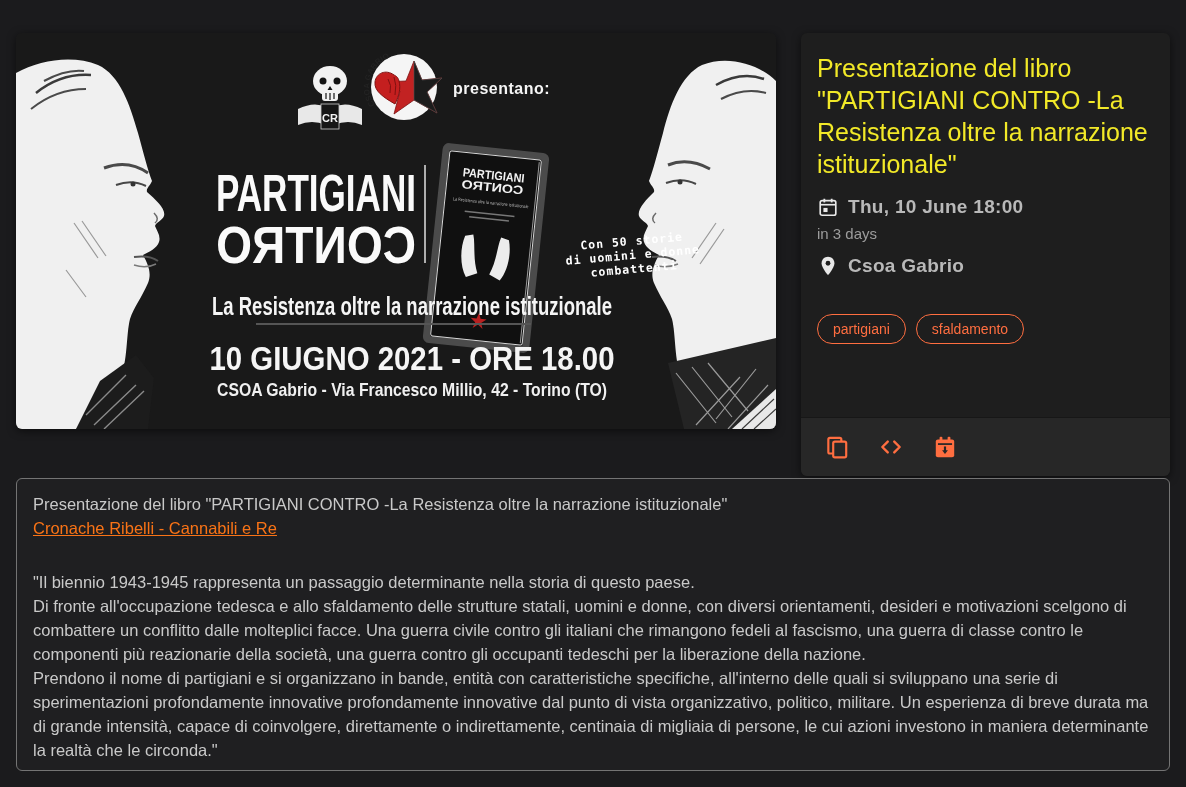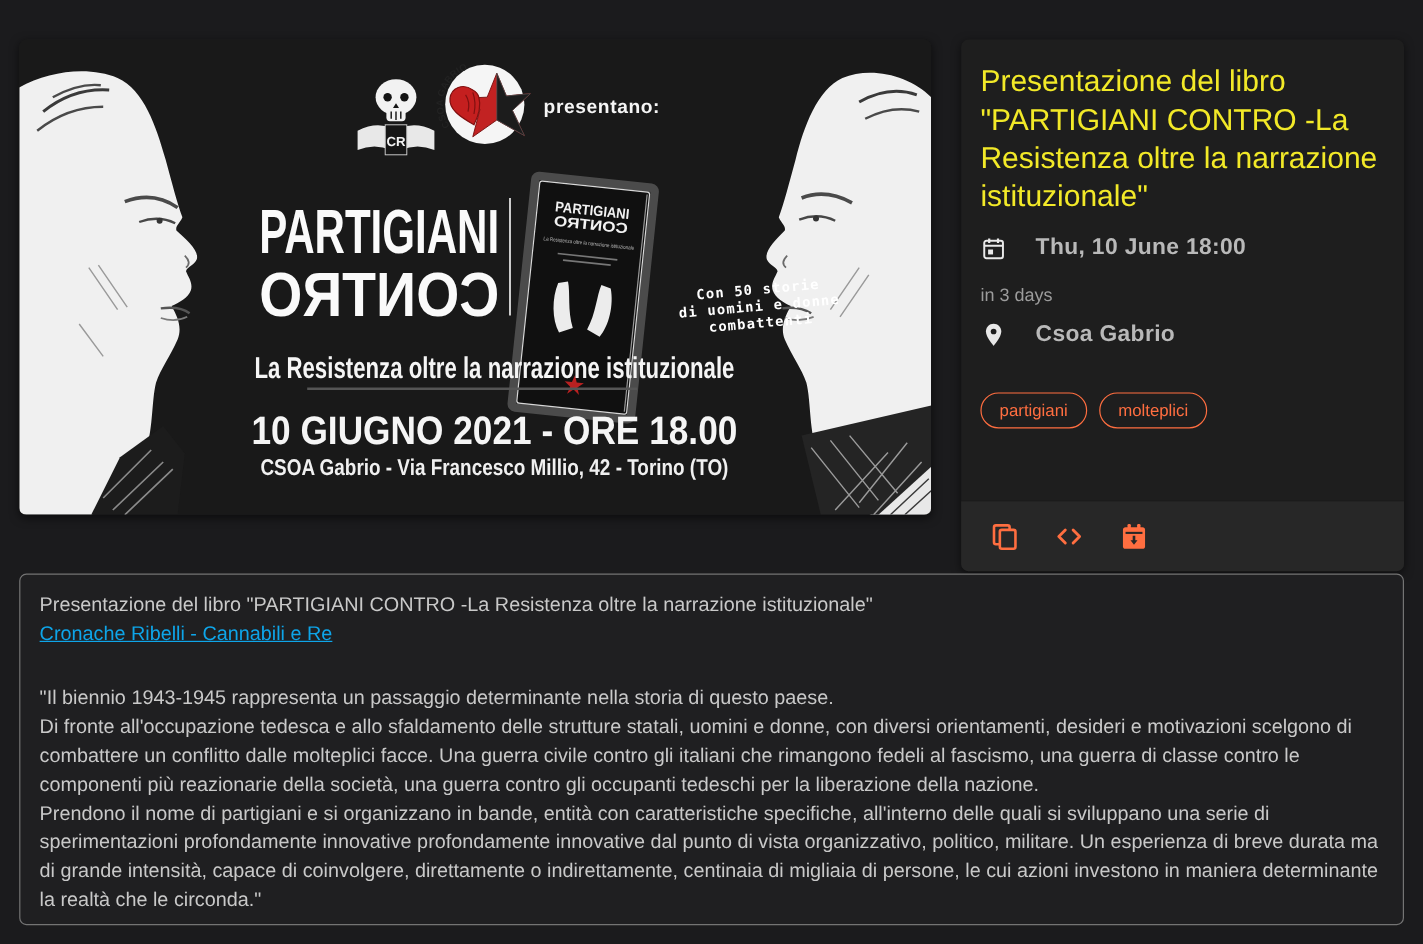--- a/index.html
+++ b/index.html
@@ -6,37 +6,37 @@
   .page{position:relative;width:1186px;height:787px;background:#1b1b1d;overflow:hidden;
         font-family:"Liberation Sans",sans-serif;}
   .card{position:absolute;background:#1e1e1e;border-radius:6px;box-shadow:0 2px 8px rgba(0,0,0,.55);}
   
   .poster-card{left:16px;top:33px;width:760px;height:396px;overflow:hidden;cursor:pointer;}
   .poster-card svg{display:block;}
   
   .event-card{left:801px;top:33px;width:369px;height:443px;}
   .event-card .inner{padding:19px 16px 0 16px;}
   .event-title{margin:0;color:#f2e928;font-size:25px;line-height:1.28;font-weight:400;}
-  .meta-row{display:flex;align-items:center;gap:24px;margin-top:16px;}
+  .meta-row{display:flex;align-items:center;gap:9px;margin-top:16px;}
   .meta-row.loc{margin-top:13px;}
   .meta-main{color:#b9b9b9;font-size:19px;font-weight:700;letter-spacing:.3px;}
-  .meta-sub{color:#9c9c9c;font-size:15px;margin-top:20px;}
+  .meta-sub{color:#9c9c9c;font-size:15px;margin-top:7px;}
   .tags{display:flex;gap:10px;margin-top:37px;}
   .chip{border:1px solid #ff6e40;color:#ff6e40;font-size:14px;line-height:28px;height:30px;
         padding:0 15px;border-radius:15px;box-sizing:border-box;cursor:pointer;background:transparent;}
   .actions{position:absolute;left:0;right:0;bottom:0;height:58px;background:#272727;
            border-top:1px solid #171717;border-radius:0 0 6px 6px;display:flex;align-items:center;
            padding-left:23px;gap:28px;}
   .icon-btn{width:26px;height:26px;cursor:pointer;display:flex;align-items:center;justify-content:center;}
   
   .desc-card{left:16px;top:478px;width:1154px;height:293px;background:#1f1f21;
              border:1px solid #747474;border-radius:6px;box-sizing:border-box;box-shadow:none;}
   .desc-inner{padding:13px 16px;color:#c9c9c9;font-size:16.5px;line-height:24px;}
   .desc-intro{margin:0;}
-  .desc-link{color:#0ea5e9;text-decoration:underline;cursor:pointer;}
+  .desc-link{color:#f97316;text-decoration:underline;cursor:pointer;}
   .desc-body{margin:30px 0 0 0;white-space:pre-line;}
 </style>
 </head>
 <body>
 
 <div class="page">
 
   <div class="card poster-card">
     <svg width="760" height="396" viewBox="0 0 760 396">
       <rect x="0" y="0" width="760" height="396" fill="#191919"></rect>
@@ -163,21 +163,21 @@
       <div class="meta-row loc">
         <svg width="22" height="22" viewBox="0 0 24 24">
           <path d="M12,2 C8.1,2 5,5.1 5,9 c0,5.2 7,13 7,13 s7,-7.8 7,-13 C19,5.1 15.9,2 12,2 Z" fill="#e8e8e8"></path>
           <circle cx="12" cy="9" r="2.6" fill="#1e1e1e"></circle>
         </svg>
         <span class="meta-main">Csoa Gabrio</span>
       </div>
 
       <div class="tags">
         <span class="chip">partigiani</span>
-        <span class="chip">molteplici</span>
+        <span class="chip">sfaldamento</span>
       </div>
     </div>
 
     <div class="actions">
       <div class="icon-btn">
         <svg width="26" height="26" viewBox="0 0 24 24">
           <rect x="4" y="3.5" width="12" height="14.5" rx="1.5" fill="none" stroke="#ff6e40" stroke-width="2"></rect>
           <rect x="8.5" y="7" width="12" height="14.5" rx="1.5" fill="#272727" stroke="#ff6e40" stroke-width="2"></rect>
         </svg>
       </div>

